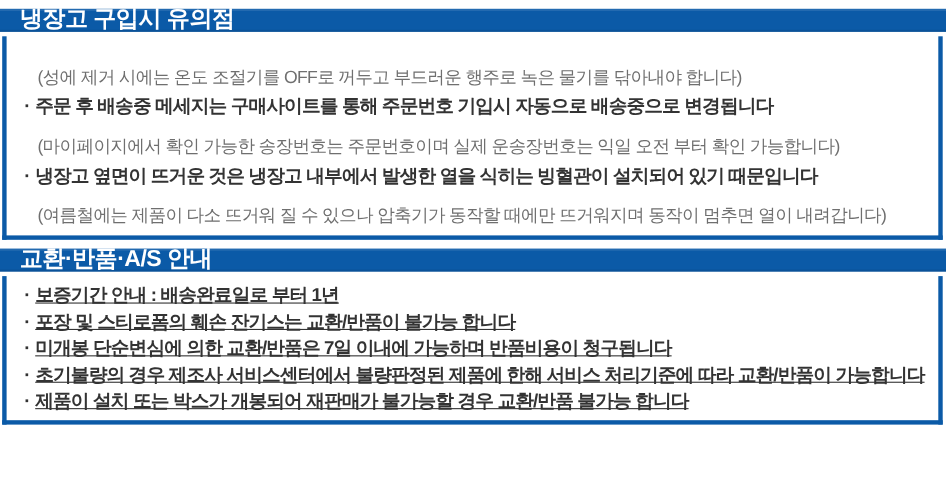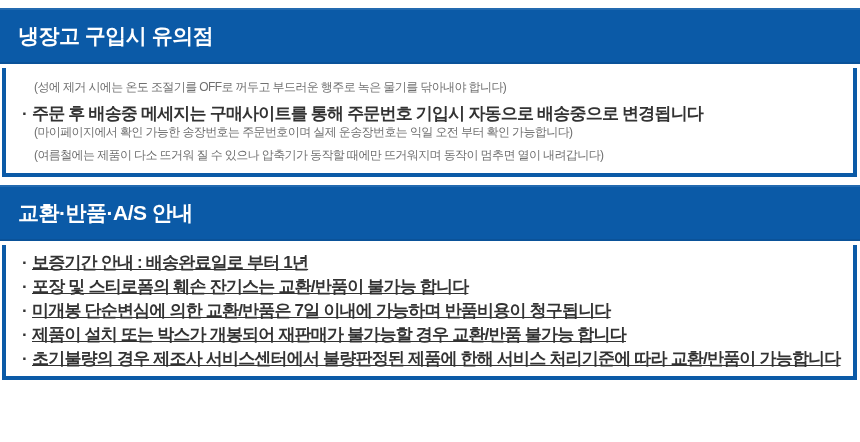--- a/index.html
+++ b/index.html
@@ -18,21 +18,21 @@
     font-family: "Liberation Sans", "DejaVu Sans", sans-serif;
     overflow: hidden;
   }
   .page {
     width: 860px;
     height: 442px;
   }
   .notice-section { width: 100%; }
   .section-header {
     margin-top: 8px;
-    height: 56px;
+    height: 21px;
     background: var(--accent);
     box-shadow: inset 0 2px 0 rgba(255,255,255,0.10), inset 0 -2px 0 rgba(0,0,0,0.08);
     display: flex;
     align-items: center;
     padding: 0 18px;
   }
   .section-title {
     margin: 0;
     color: var(--header-text);
     font-size: 21px;
@@ -60,23 +60,23 @@
     white-space: nowrap;
   }
   .compact .item-line { line-height: 21px; text-decoration: underline; }
   .bullet {
     display: inline-block;
     width: 10px;
     text-align: left;
     color: var(--text);
   }
   .item-note {
-    margin-top: 1px;
+    margin-top: 19px;
     padding-left: 12px;
-    font-size: 12px;
+    font-size: 16px;
     font-weight: normal;
     color: var(--note);
     letter-spacing: -0.6px;
     line-height: 15px;
     white-space: nowrap;
   }
 </style>
 </head>
 <body>
 
@@ -88,41 +88,42 @@
     </div>
     <div class="section-body detailed">
         <div class="item">
           <div class="item-note">(성에 제거 시에는 온도 조절기를 OFF로 꺼두고 부드러운 행주로 녹은 물기를 닦아내야 합니다)</div>
         </div>
         <div class="item">
           <div class="item-line"><span class="bullet">·</span><span>주문 후 배송중 메세지는 구매사이트를 통해 주문번호 기입시 자동으로 배송중으로 변경됩니다</span></div>
           <div class="item-note">(마이페이지에서 확인 가능한 송장번호는 주문번호이며 실제 운송장번호는 익일 오전 부터 확인 가능합니다)</div>
         </div>
         <div class="item">
+          <div class="item-line"><span class="bullet">·</span><span>냉장고 옆면이 뜨거운 것은 냉장고 내부에서 발생한 열을 식히는 빙혈관이 설치되어 있기 때문입니다</span></div>
           <div class="item-note">(여름철에는 제품이 다소 뜨거워 질 수 있으나 압축기가 동작할 때에만 뜨거워지며 동작이 멈추면 열이 내려갑니다)</div>
         </div>
       </div>
   </section>
 
   <section class="notice-section">
     <div class="section-header">
       <h2 class="section-title">교환·반품·A/S 안내</h2>
     </div>
     <div class="section-body compact">
         <div class="item">
           <div class="item-line"><span class="bullet">·</span><span>보증기간 안내 : 배송완료일로 부터 1년</span></div>
         </div>
         <div class="item">
           <div class="item-line"><span class="bullet">·</span><span>포장 및 스티로폼의 훼손 잔기스는 교환/반품이 불가능 합니다</span></div>
         </div>
         <div class="item">
           <div class="item-line"><span class="bullet">·</span><span>미개봉 단순변심에 의한 교환/반품은 7일 이내에 가능하며 반품비용이 청구됩니다</span></div>
         </div>
         <div class="item">
-          <div class="item-line"><span class="bullet">·</span><span>제품이 설치 또는 박스가 개봉되어 재판매가 불가능할 경우 교환/반품 불가능 합니다</span></div>
+          <div class="item-line"><span class="bullet">·</span><span>초기불량의 경우 제조사 서비스센터에서 불량판정된 제품에 한해 서비스 처리기준에 따라 교환/반품이 가능합니다</span></div>
         </div>
         <div class="item">
-          <div class="item-line"><span class="bullet">·</span><span>초기불량의 경우 제조사 서비스센터에서 불량판정된 제품에 한해 서비스 처리기준에 따라 교환/반품이 가능합니다</span></div>
+          <div class="item-line"><span class="bullet">·</span><span>제품이 설치 또는 박스가 개봉되어 재판매가 불가능할 경우 교환/반품 불가능 합니다</span></div>
         </div>
       </div>
   </section>
 
 </div>
 
 </body></html>

